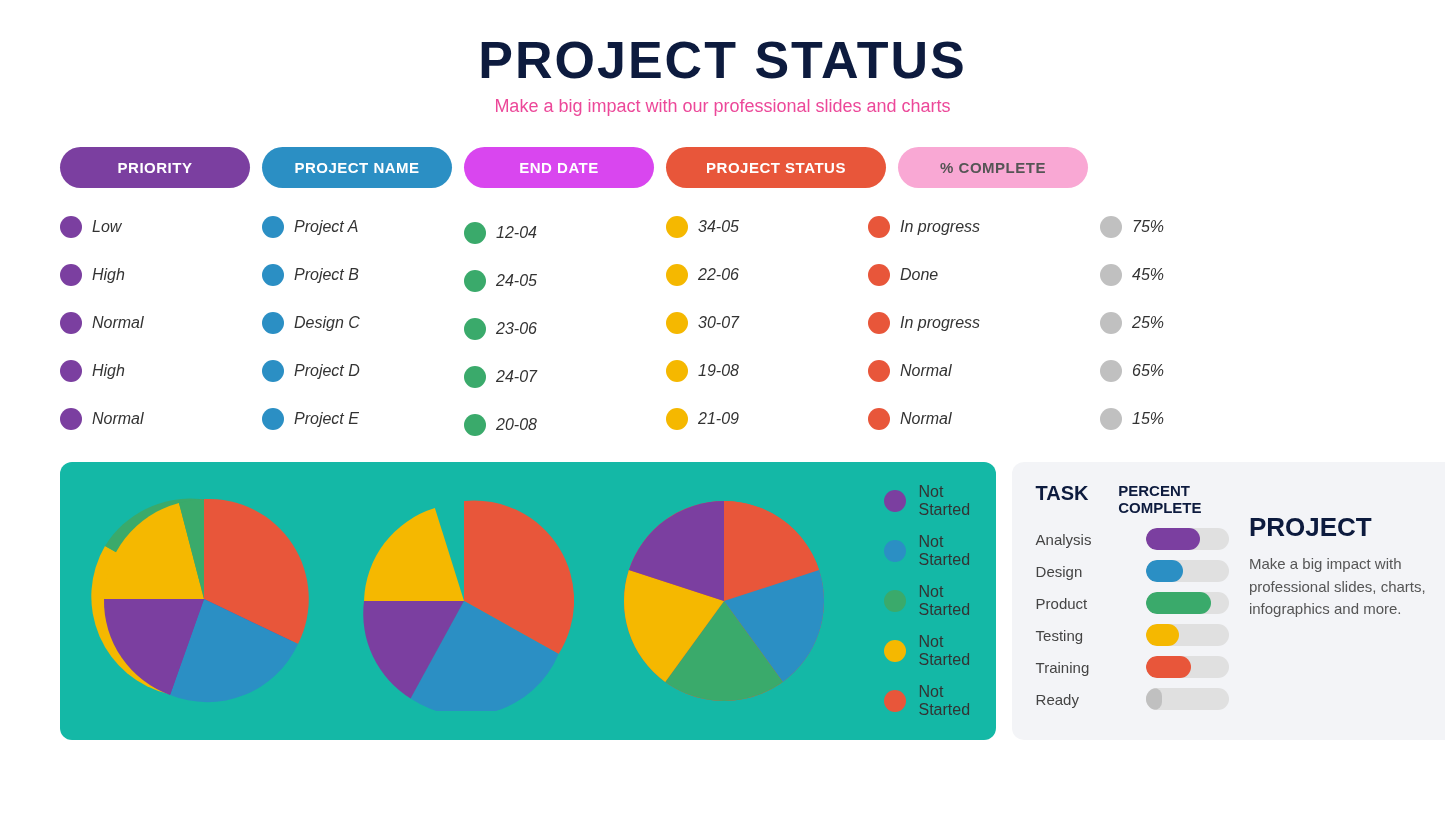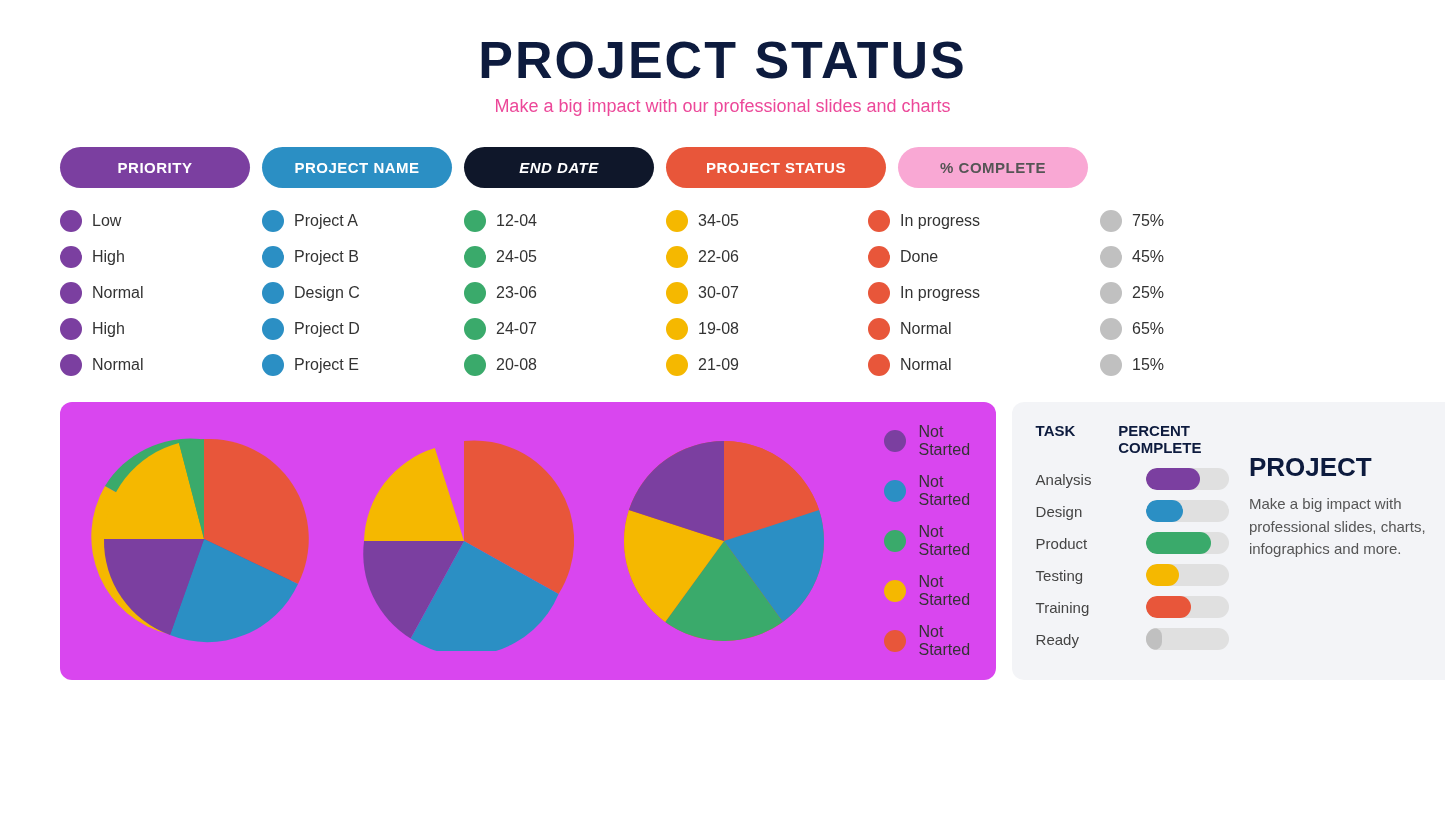--- a/index.html
+++ b/index.html
@@ -50,45 +50,46 @@
       font-size: 15px;
       font-weight: 800;
       color: #fff;
       text-align: center;
       letter-spacing: 0.5px;
       text-transform: uppercase;
     }
     .col-priority { background: #7B3FA0; flex: 0 0 190px; }
     .col-project-name { background: #2B8FC4; flex: 0 0 190px; }
     .col-start-date { background: #3AAA6B; flex: 0 0 190px; }
-    .col-end-date { background: #0f172a; flex: 0 0 190px; font-style: italic; }
+    .col-end-date { background: #d946ef; flex: 0 0 190px; }
     .col-project-status { background: #E8563A; flex: 0 0 220px; }
     .col-complete { background: #f9a8d4; flex: 0 0 190px; color: #555; }
 
     .table-rows {
       display: flex;
       flex-direction: column;
       gap: 2px;
+      font-style: italic;
     }
     .table-row {
       display: flex;
       align-items: center;
       gap: 12px;
       padding: 6px 0;
     }
     .cell {
       display: flex;
       align-items: center;
       gap: 10px;
       font-size: 16px;
       color: #333;
     }
     .cell-priority { flex: 0 0 190px; }
     .cell-project-name { flex: 0 0 190px; }
-    .cell-start-date { flex: 0 0 190px; }
+    .cell-start-date { flex: 0 0 190px; margin-top: 12px; }
     .cell-end-date { flex: 0 0 190px; }
     .cell-project-status { flex: 0 0 220px; }
     .cell-complete { flex: 0 0 190px; }
 
     .dot {
       width: 22px;
       height: 22px;
       border-radius: 50%;
       flex-shrink: 0;
     }
@@ -99,21 +100,21 @@
     .dot-red { background: #E8563A; }
     .dot-gray { background: #C0C0C0; }
 
     
     .bottom-section {
       display: flex;
       gap: 16px;
       margin-top: 10px;
     }
     .pie-card {
-      background: #d946ef;
+      background: #14b8a6;
       border-radius: 12px;
       flex: 0 0 640px;
       padding: 20px 30px;
       display: flex;
       align-items: center;
       gap: 40px;
     }
     .pie-container {
       flex-shrink: 0;
     }
@@ -140,21 +141,21 @@
     }
     .bar-data {
       flex: 1;
     }
     .bar-header {
       display: flex;
       gap: 20px;
       margin-bottom: 12px;
     }
     .bar-col-task {
-      font-size: 15px;
+      font-size: 20px;
       font-weight: 800;
       color: #0d1b3e;
       width: 90px;
     }
     .bar-col-percent {
       font-size: 15px;
       font-weight: 800;
       color: #0d1b3e;
     }
     .bar-row {

